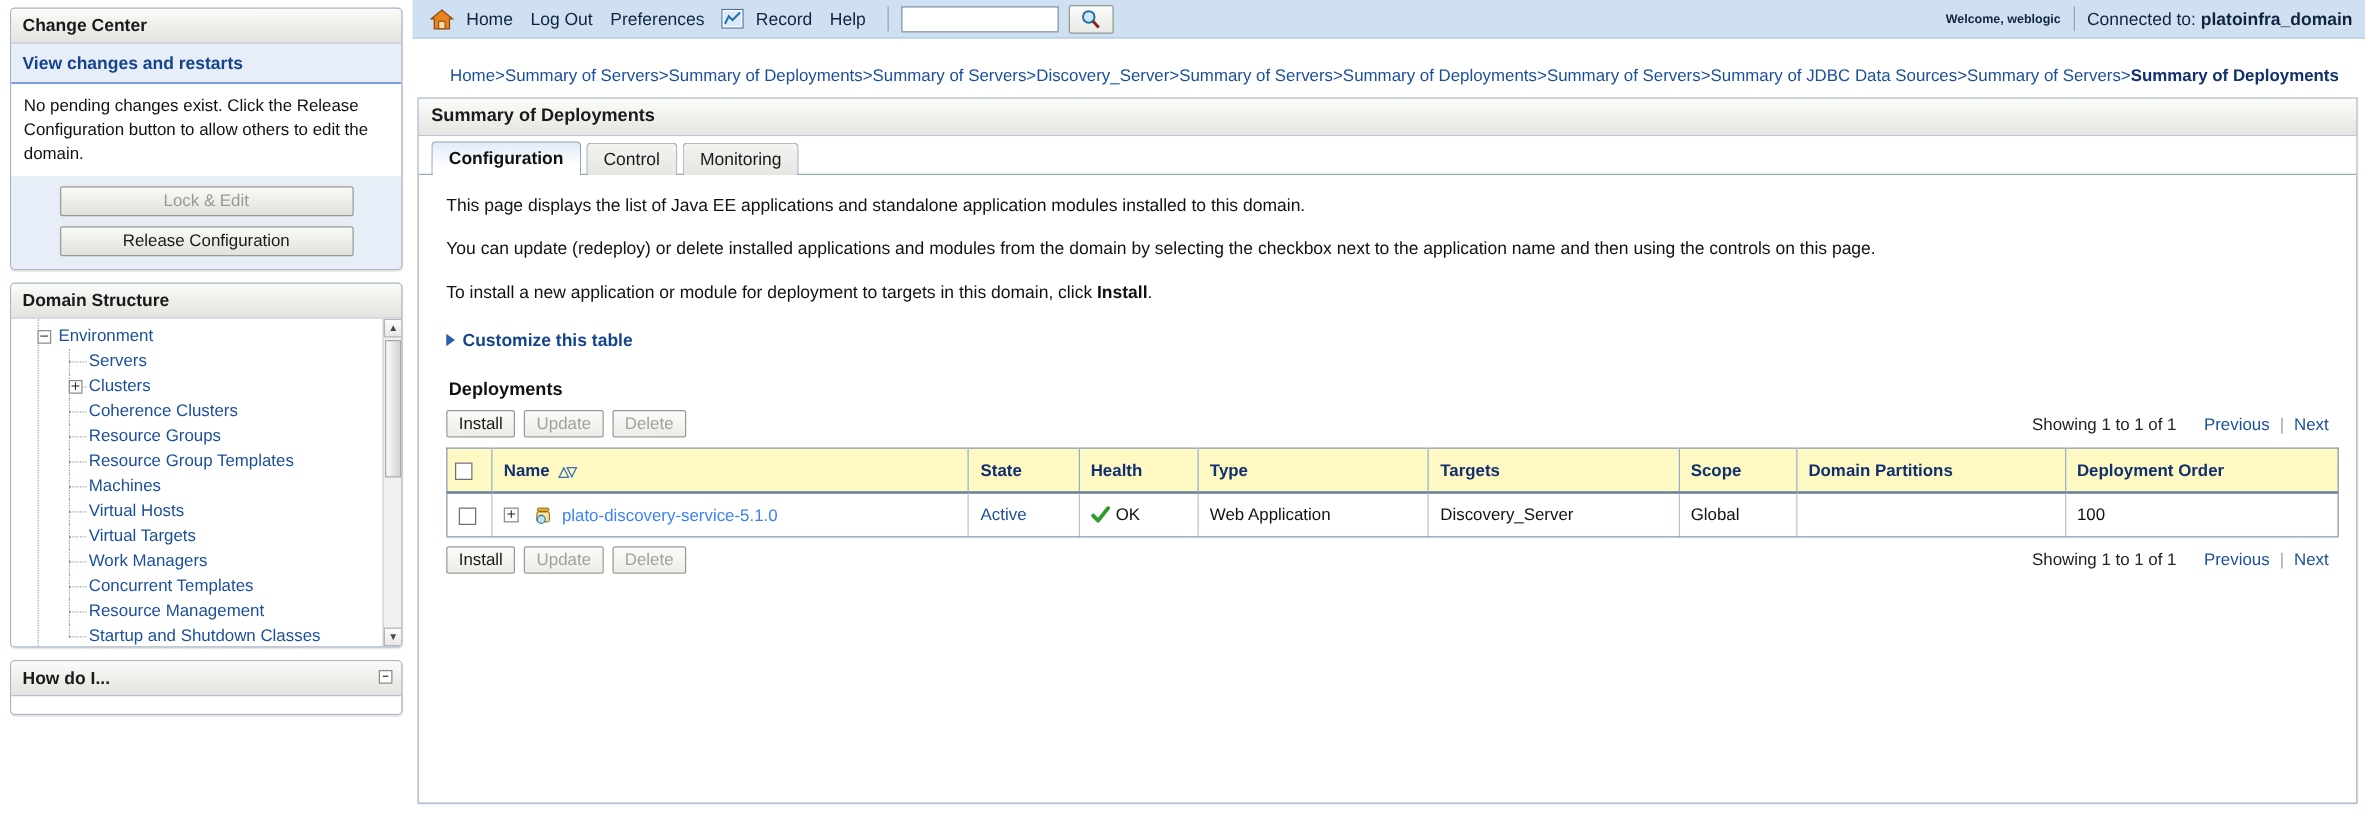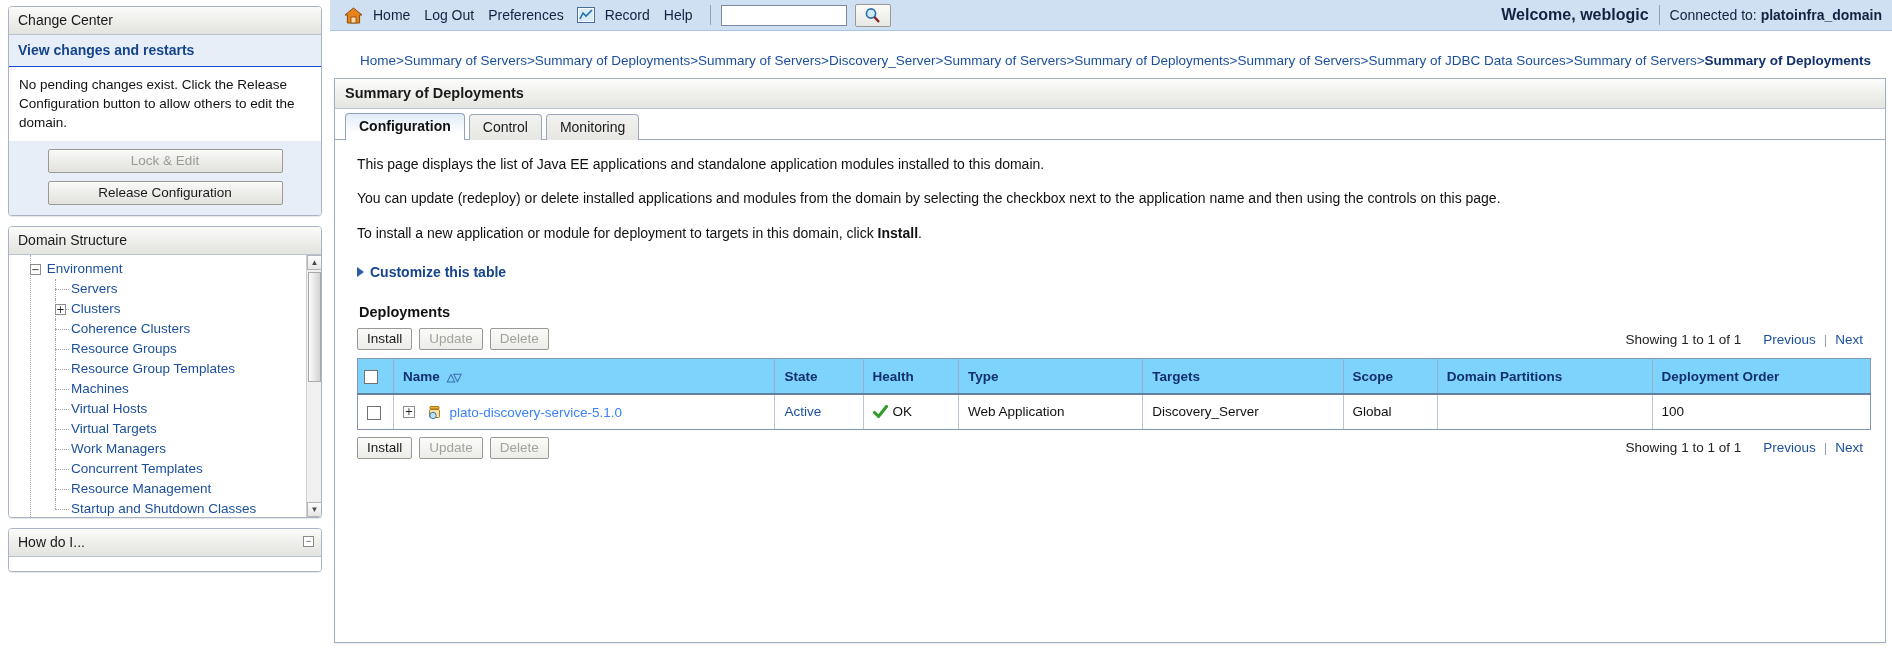--- a/index.html
+++ b/index.html
@@ -24,21 +24,21 @@
     border: 1px solid #a8b4c4;
     border-radius: 4px;
     background: #ffffff;
     margin-bottom: 10px;
     overflow: hidden;
     box-shadow: 0 1px 1px rgba(0,0,0,0.10);
   }
   .panel-title {
     background: linear-gradient(to bottom, #fbfbf9 0%, #ededea 55%, #e3e3df 100%);
     border-bottom: 1px solid #b9c2cf;
-    font-weight: normal;
+    font-weight: bold;
     font-size: 14px;
     color: #1a1a1a;
     padding: 5px 9px 6px 9px;
     position: relative;
   }
   .panel-collapse {
     position: absolute; right: 7px; top: 7px;
     width: 11px; height: 11px;
     border: 1px solid #8a8a8a; background: #ffffff;
     font-size: 9px; line-height: 9px; text-align: center;
@@ -169,21 +169,21 @@
     padding: 0 4px; outline: none;
   }
   .search-btn {
     width: 36px; height: 23px; margin-left: 8px;
     border: 1px solid #9a9a94;
     background: linear-gradient(to bottom,#fbfbf9,#e8e8e4);
     border-radius: 2px; cursor: pointer;
     display: flex; align-items: center; justify-content: center;
   }
   .spacer { flex: 1 1 auto; }
-  .welcome { font-weight: bold; font-size: 16px; color: #11233f; padding-right: 10px; white-space: nowrap; }
+  .welcome { font-weight: bold; font-size: 10px; color: #11233f; padding-right: 10px; white-space: nowrap; }
   .conn { font-size: 14px; color: #11233f; padding-left: 10px; white-space: nowrap; }
   .conn b { font-weight: bold; }
 
   .crumbs {
     padding: 22px 12px 5px 30px;
     font-size: 13.5px; line-height: 1.18;
     color: #1b4f9c;
     background: #ffffff;
   }
   .crumbs a { color: #1b4f9c; text-decoration: none; cursor: pointer; }
@@ -269,21 +269,21 @@
   .pg-bar { color: #9aa3ad; }
 
   table.dep {
     width: 100%;
     border-collapse: collapse;
     margin: 8px 0 7px 0;
     font-size: 13.5px;
     border: 1px solid #8597ad;
   }
   table.dep th {
-    background: #7dd3fc;
+    background: #fef9c3;
     border-right: 1px solid #9aaec8;
     border-bottom: 2px solid #5f7siblings;
     border-bottom: 2px solid #64809f;
     color: #13306e;
     font-weight: bold;
     text-align: left;
     padding: 9px 8px 9px 9px;
     white-space: nowrap;
   }
   table.dep th.cbcol { width: 36px; padding: 9px 6px; }

